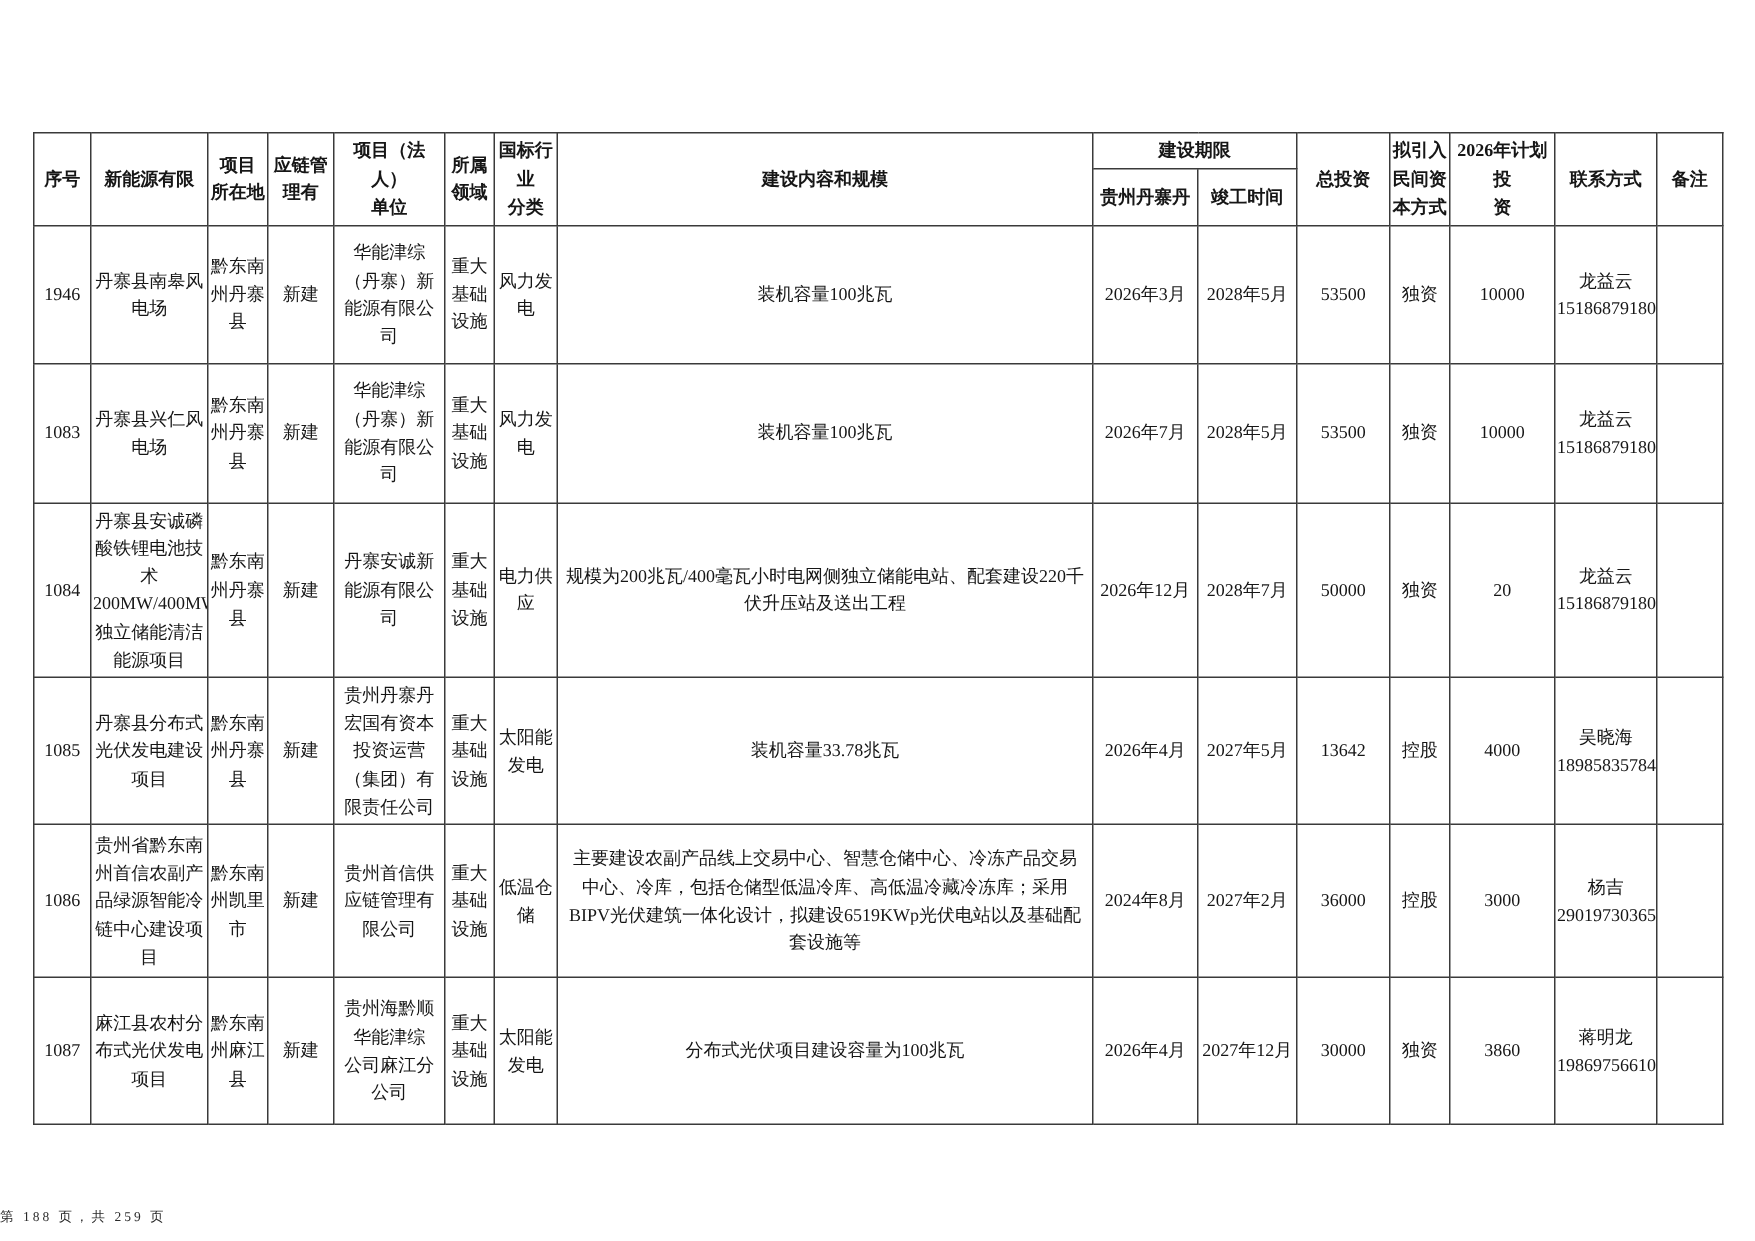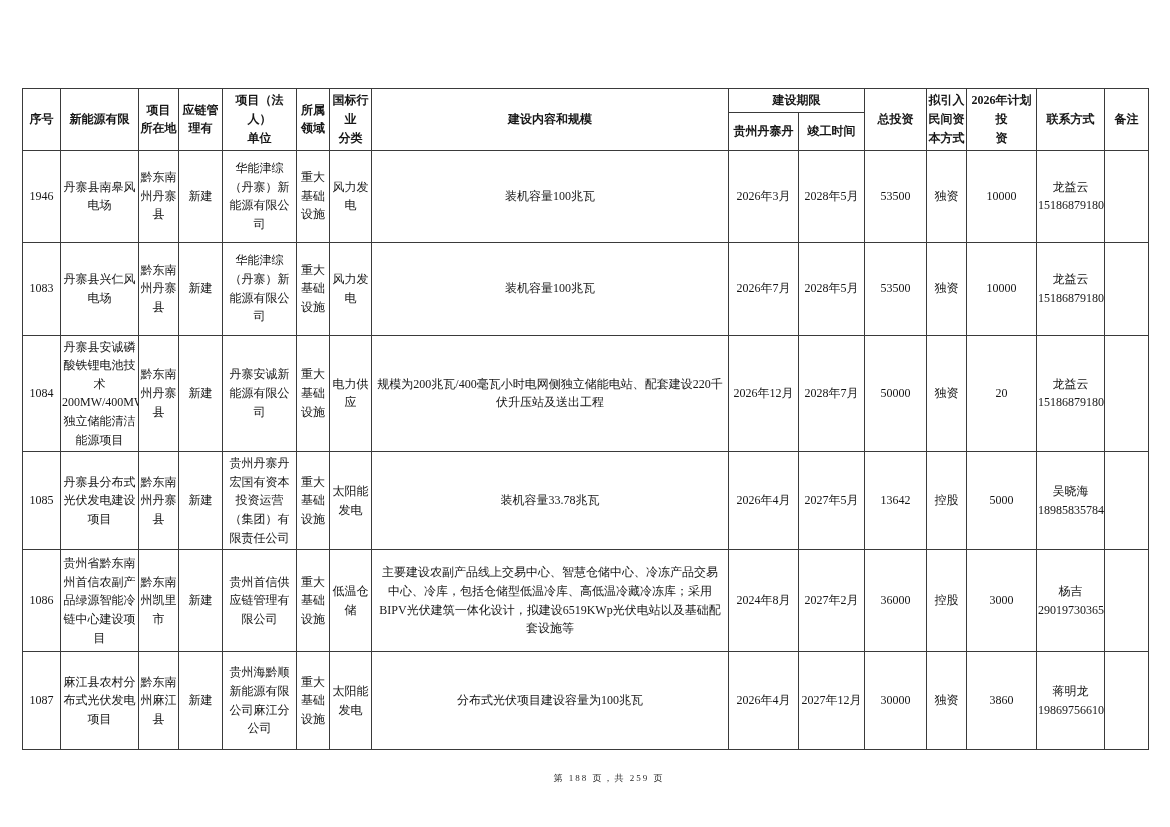--- a/index.html
+++ b/index.html
@@ -17,22 +17,22 @@
     font-size:12px;line-height:1.55;
     text-align:center;vertical-align:middle;
     padding:2px 1px;
     white-space:pre-line;
     overflow:hidden;
     font-weight:normal;
   }
   .tbl th{font-weight:bold;}
   .tbl td.content-cell{text-align:center;padding:2px 5px;}
   .footer{
-    position:absolute;left:0;right:0;top:772px;
-    text-align:center;font-size:9px;letter-spacing:2px;color:#2a2a2a;padding-left:48px;
+    position:absolute;left:0;right:0;top:805px;
+    font-size:9px;letter-spacing:2px;color:#2a2a2a;
   }
 </style>
 </head>
 <body>
 
 <div class="sheet">
 
   <table class="tbl">
     <colgroup>
       <col style="width:38px">
@@ -179,21 +179,21 @@
         <td>重大
 基础
 设施</td>
         <td>太阳能
 发电</td>
         <td class="content-cell">装机容量33.78兆瓦</td>
         <td>2026年4月</td>
         <td>2027年5月</td>
         <td>13642</td>
         <td>控股</td>
-        <td>5000</td>
+        <td>4000</td>
         <td>吴晓海
 18985835784</td>
         <td></td>
       </tr>
       <tr style="height:102px">
         <td>1086</td>
         <td>贵州省黔东南
 州首信农副产
 品绿源智能冷
 链中心建设项
@@ -223,21 +223,21 @@
       <tr style="height:98px">
         <td>1087</td>
         <td>麻江县农村分
 布式光伏发电
 项目</td>
         <td>黔东南
 州麻江
 县</td>
         <td>新建</td>
         <td>贵州海黔顺
-新能源有限
+华能津综
 公司麻江分
 公司</td>
         <td>重大
 基础
 设施</td>
         <td>太阳能
 发电</td>
         <td class="content-cell">分布式光伏项目建设容量为100兆瓦</td>
         <td>2026年4月</td>
         <td>2027年12月</td>

